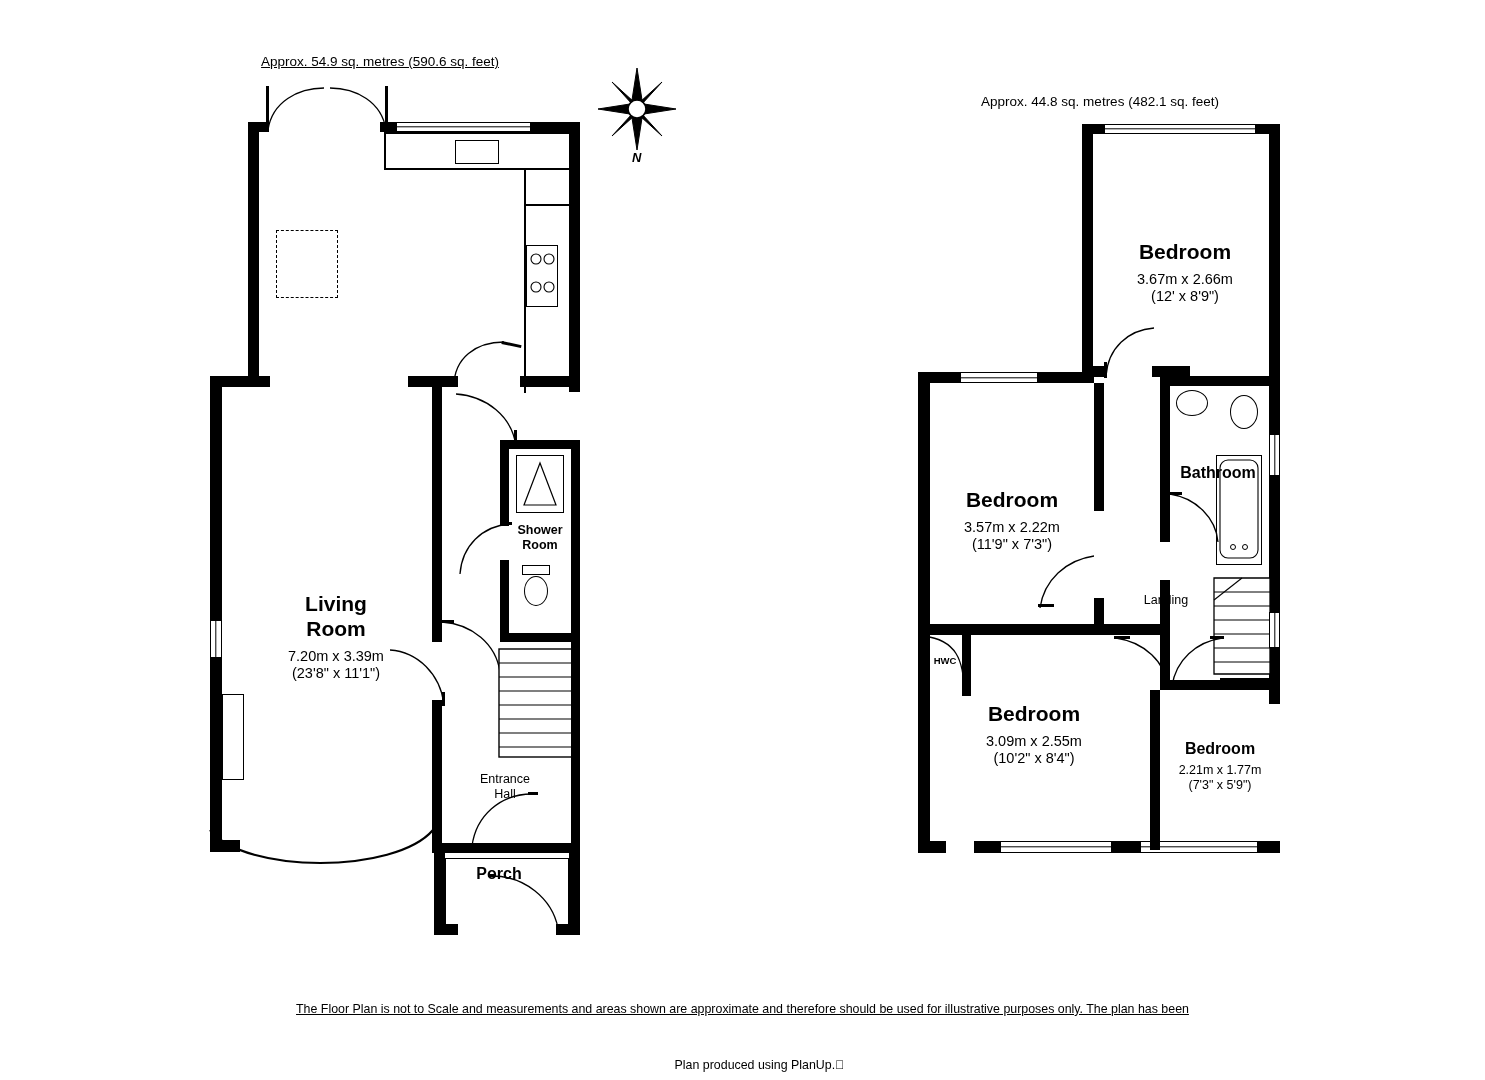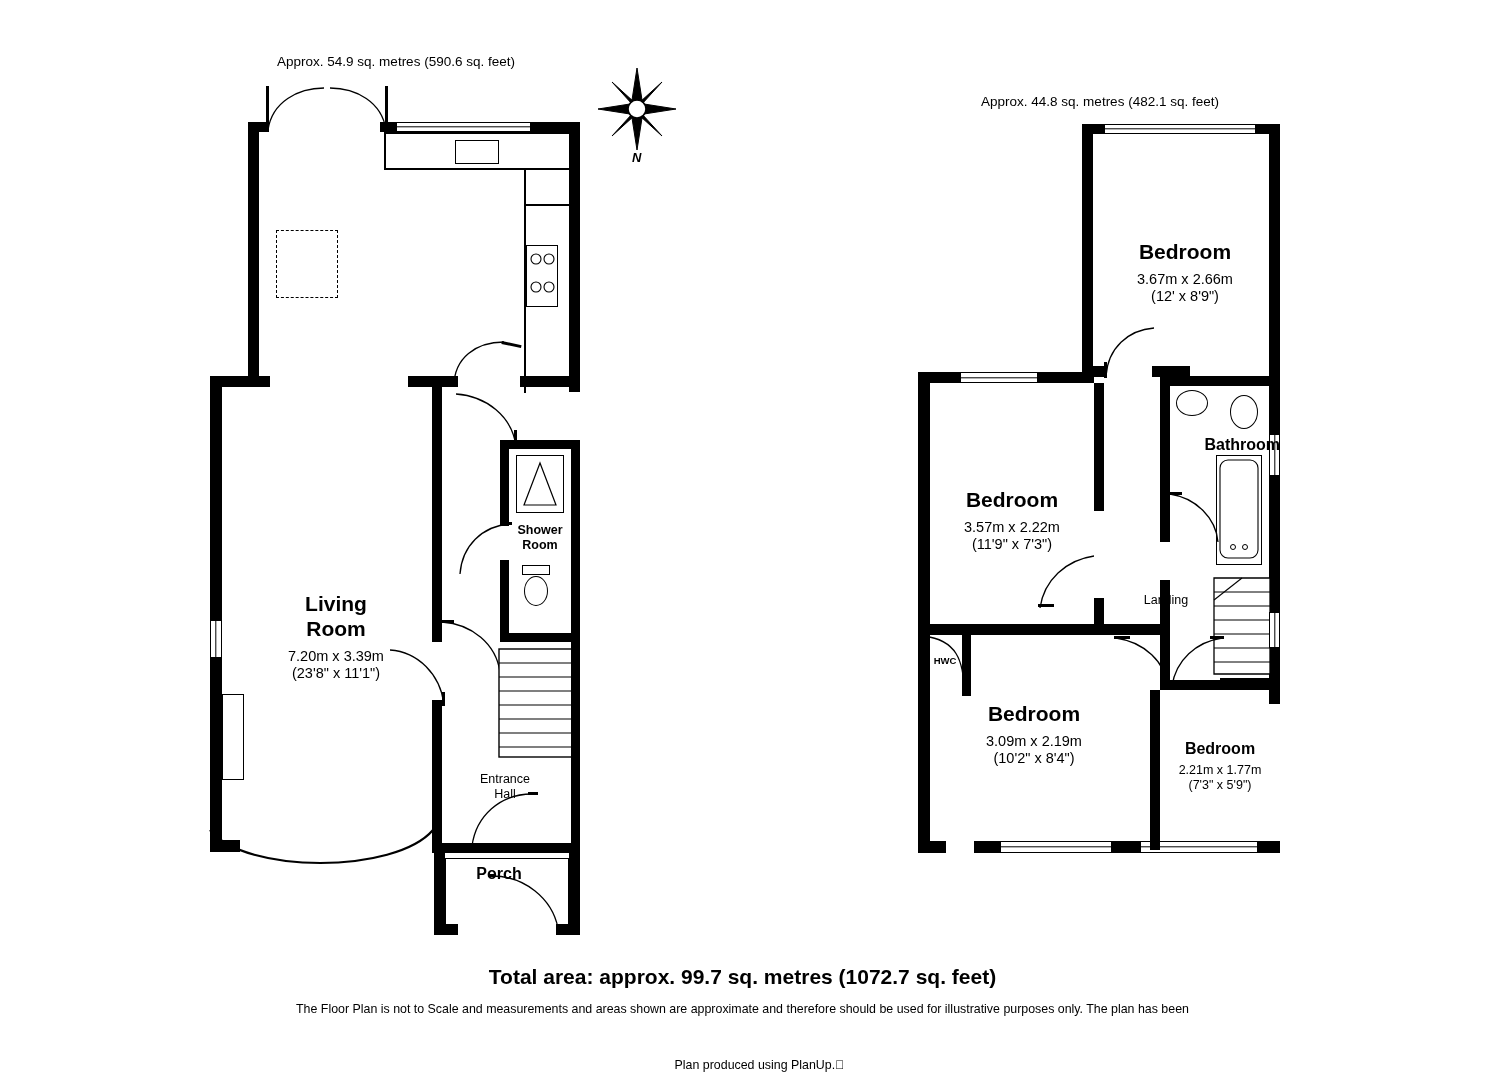--- a/index.html
+++ b/index.html
@@ -99,21 +99,21 @@
   }
 
   .compass-label { font-size: 13px; font-weight: bold; font-style: italic; }
   .hwc { font-size: 9.5px; font-weight: bold; text-align: center; }
 </style>
 </head>
 <body>
 
 <div class="plan-root">
 
-  <div class="abs floor-sub" style="left:196px; top:48px; width:400px;">Approx. 54.9 sq. metres (590.6 sq. feet)</div>
+  <div class="abs floor-sub" style="left:180px; top:48px; width:400px;text-decoration:underline;">Approx. 54.9 sq. metres (590.6 sq. feet)</div>
 
   <div class="abs floor-sub" style="left:900px; top:88px; width:400px;">Approx. 44.8 sq. metres (482.1 sq. feet)</div>
 
   <div class="abs" style="left:592px; top:62px; width:90px; height:110px;">
     <svg width="90" height="110" viewBox="0 0 90 110">
       <g fill="#000" stroke="#000" stroke-width="1">
         <polygon points="45,6 50,38 45,46 40,38"></polygon>
         <polygon points="45,88 50,56 45,48 40,56"></polygon>
         <polygon points="6,47 38,42 46,47 38,52"></polygon>
         <polygon points="84,47 52,42 44,47 52,52"></polygon>
@@ -369,40 +369,39 @@
     </div>
 
     <div class="abs room-label" style="left:60px; top:488px; width:184px;">
       <div class="room-name">Bedroom</div>
       <div class="room-dim" style="margin-top:6px;">3.57m x 2.22m</div>
       <div class="room-dim">(11'9" x 7'3")</div>
     </div>
 
     <div class="abs room-label" style="left:60px; top:702px; width:228px;">
       <div class="room-name">Bedroom</div>
-      <div class="room-dim" style="margin-top:6px;">3.09m x 2.19m</div>
+      <div class="room-dim" style="margin-top:6px;">3.09m x 2.55m</div>
       <div class="room-dim">(10'2" x 8'4")</div>
     </div>
 
     <div class="abs room-label" style="left:300px; top:740px; width:120px;">
       <div class="room-name small">Bedroom</div>
       <div class="room-dim small" style="margin-top:4px;">2.21m x 1.77m</div>
       <div class="room-dim small">(7'3" x 5'9")</div>
     </div>
 
-    <div class="abs room-name small" style="left:296px; top:436px; width:124px; text-align:right;">
+    <div class="abs room-name small" style="left:296px; top:464px; width:124px; text-align:center;">
       <span>Bathroom</span>
     </div>
 
     <div class="abs plain-label" style="left:256px; top:593px; width:100px;">
       <span>Landing</span>
     </div>
   </div>
 
-  <div class="abs total-area" style="left:0; top:965px; width:1485px;">Total area: approx. 99.7 sq. metres (1072.7 sq. feet)</div>
-
-  <div class="abs disclaimer" style="left:240px; top:1000px; width:1005px;">
+
+  <div class="abs disclaimer" style="left:240px; top:1000px; width:1005px;text-decoration:underline;">
     <div>The Floor Plan is not to Scale and measurements and areas shown are approximate and therefore should be used for illustrative purposes only. The plan has been</div>
   </div>
 
   <div class="abs produced" style="left:17px; top:1058px; width:1485px;">Plan produced using PlanUp.⃞</div>
 
 </div>
 
 </body></html>

